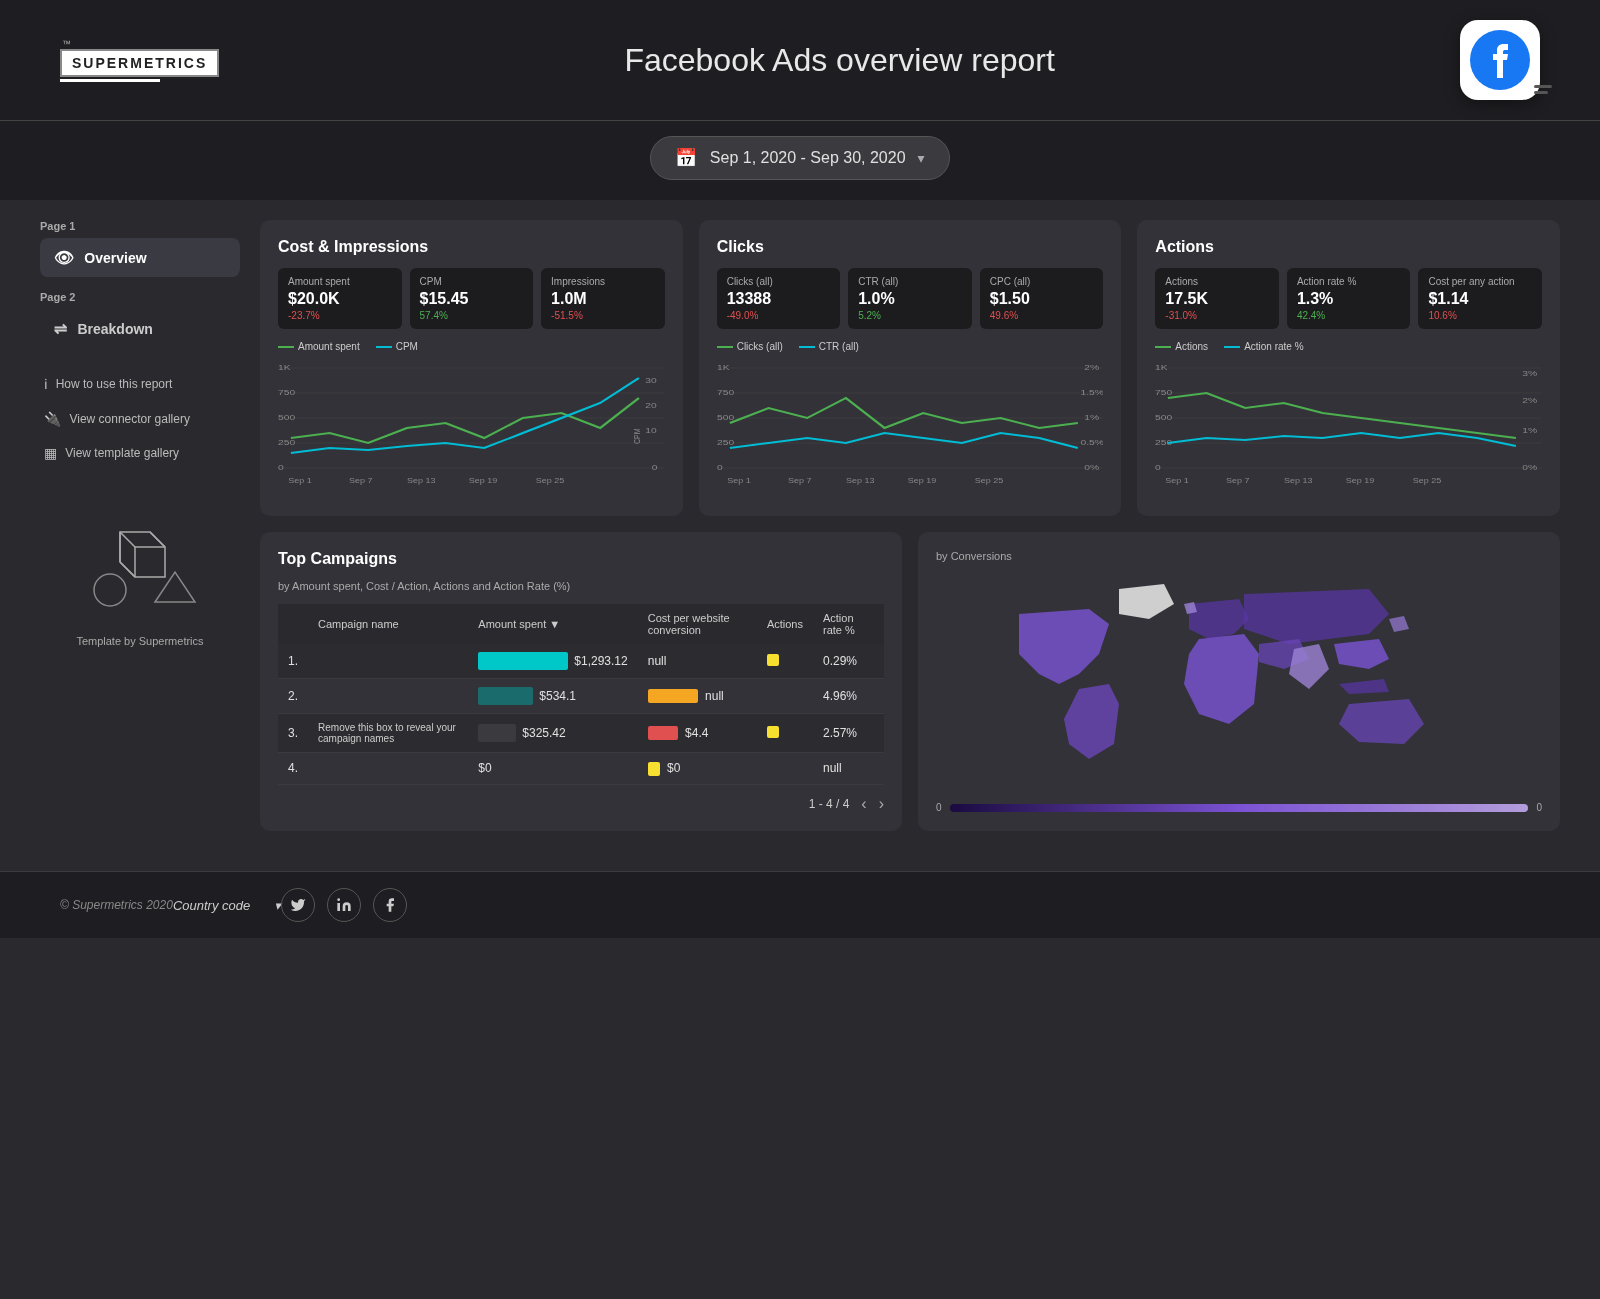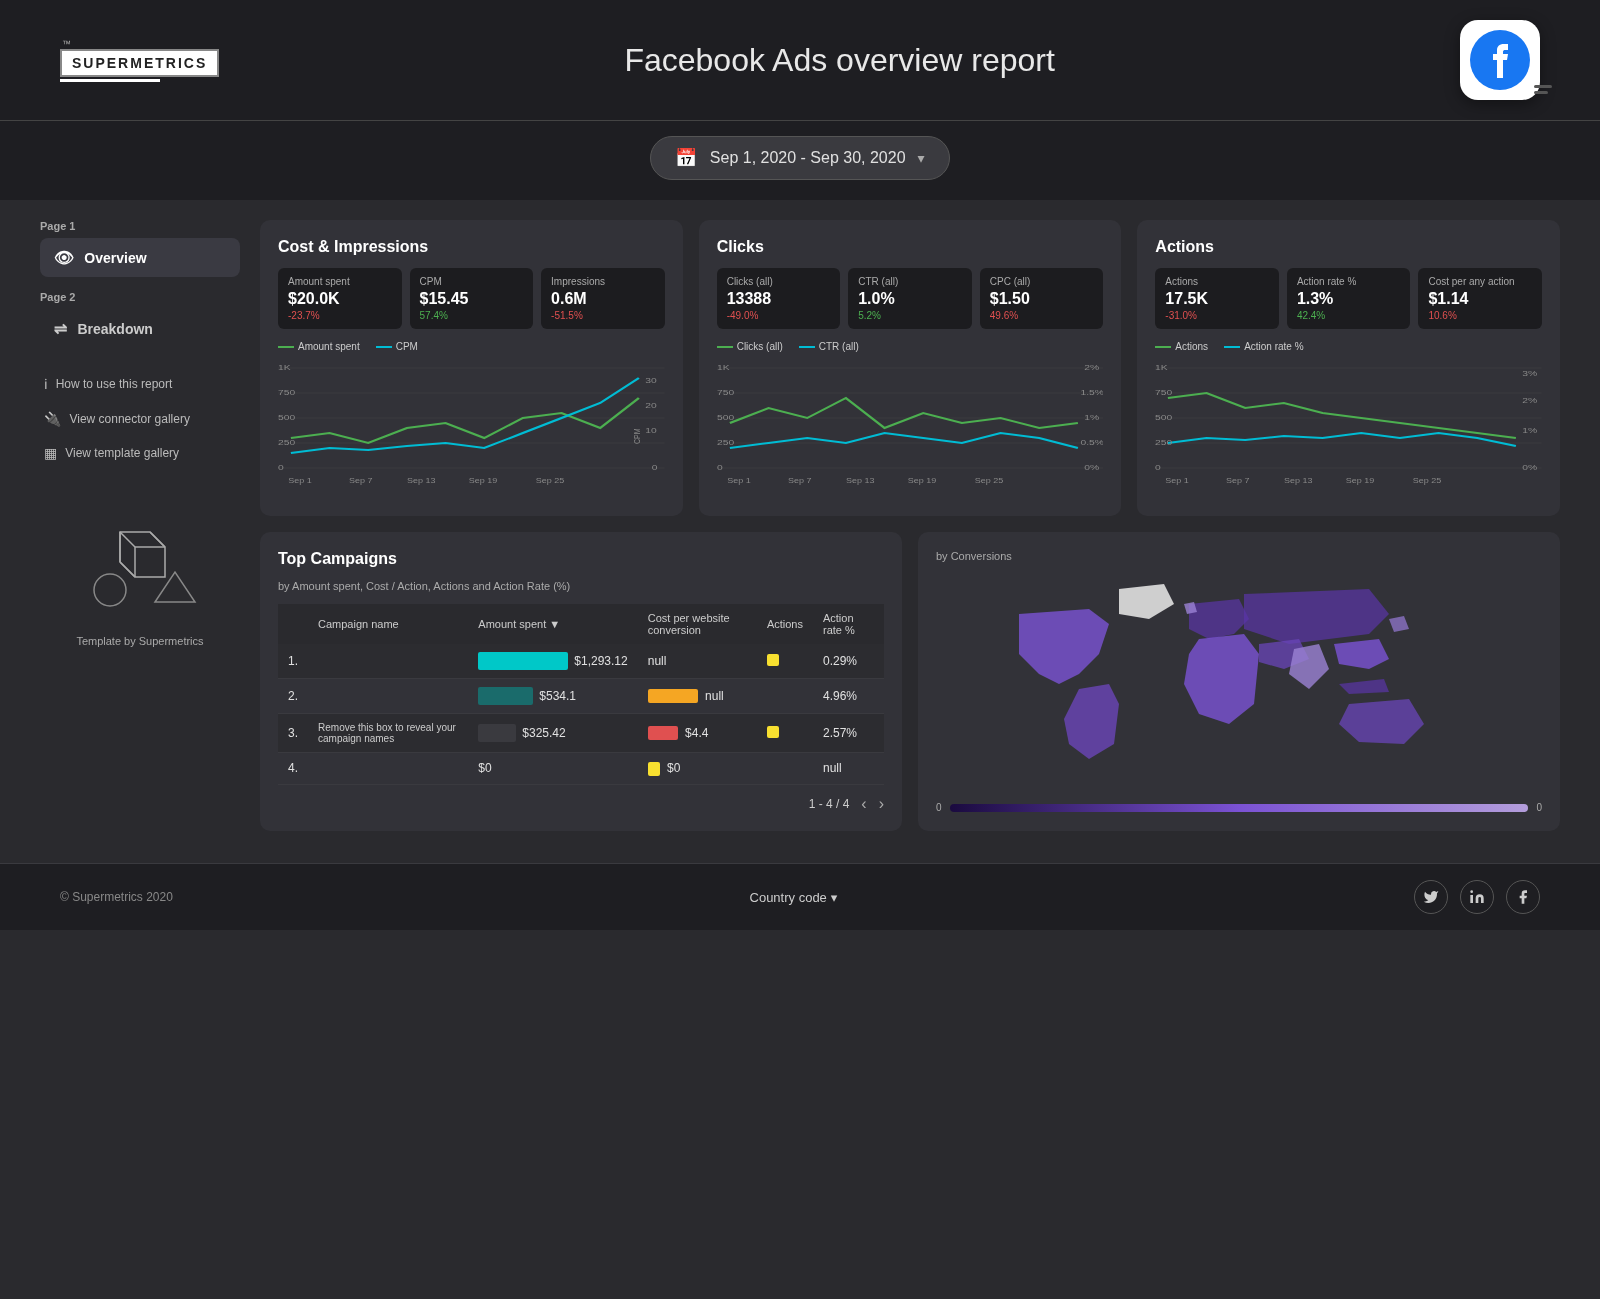--- a/index.html
+++ b/index.html
@@ -340,28 +340,28 @@
       background: linear-gradient(to right, #1a0a3f, #7b52d4, #b39ddb);
     }
 
     
     .footer {
       background: #1e1e22;
       border-top: 1px solid #3a3a3f;
       padding: 16px 60px;
       display: flex;
       align-items: center;
-      justify-content: space-between;
-      margin-top: 12px;
+      margin-top: 20px;
+      font-style: italic;
     }
     .footer-copy { font-size: 12px; color: #888; }
     .footer-country {
       display: flex;
       align-items: center;
-      gap: 4px;
+      gap: 24px;
       font-size: 13px;
       color: #ccc;
       cursor: pointer;
     }
     .footer-social {
       display: flex;
       gap: 12px;
     }
     .social-icon {
       width: 34px;
@@ -469,21 +469,21 @@
             <div class="metric-box-value">$20.0K</div>
             <div class="metric-box-change negative">-23.7%</div>
           </div>
           <div class="metric-box">
             <div class="metric-box-label">CPM</div>
             <div class="metric-box-value">$15.45</div>
             <div class="metric-box-change positive">57.4%</div>
           </div>
           <div class="metric-box">
             <div class="metric-box-label">Impressions</div>
-            <div class="metric-box-value">0.6M</div>
+            <div class="metric-box-value">1.0M</div>
             <div class="metric-box-change negative">-51.5%</div>
           </div>
         </div>
         <div class="chart-legend">
           <span><span class="legend-line" style="background:#4caf50;"></span>Amount spent</span>
           <span><span class="legend-line" style="background:#00bcd4;"></span>CPM</span>
         </div>
         <div class="chart-area">
           <svg width="100%" height="130" viewBox="0 0 300 130" preserveAspectRatio="none">
 

